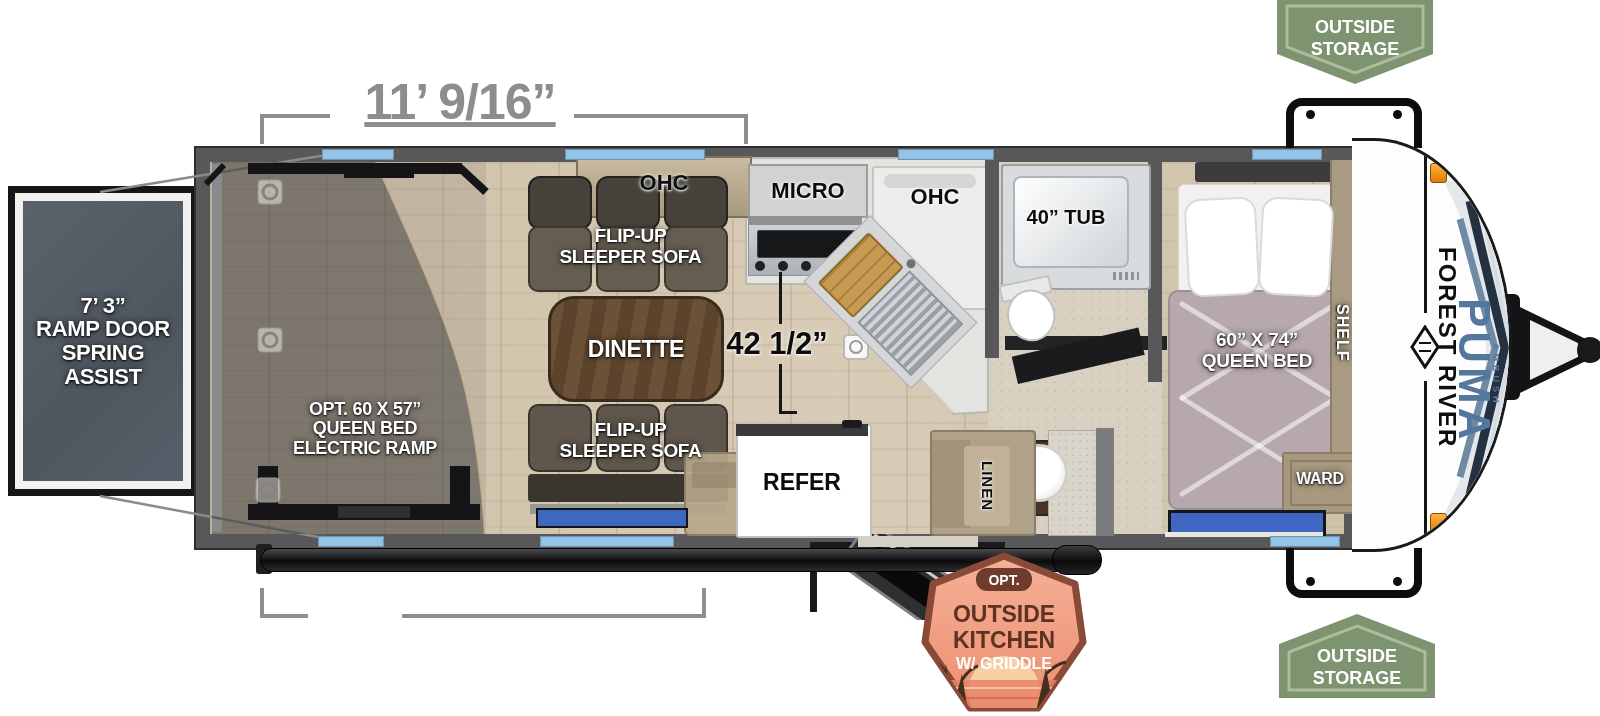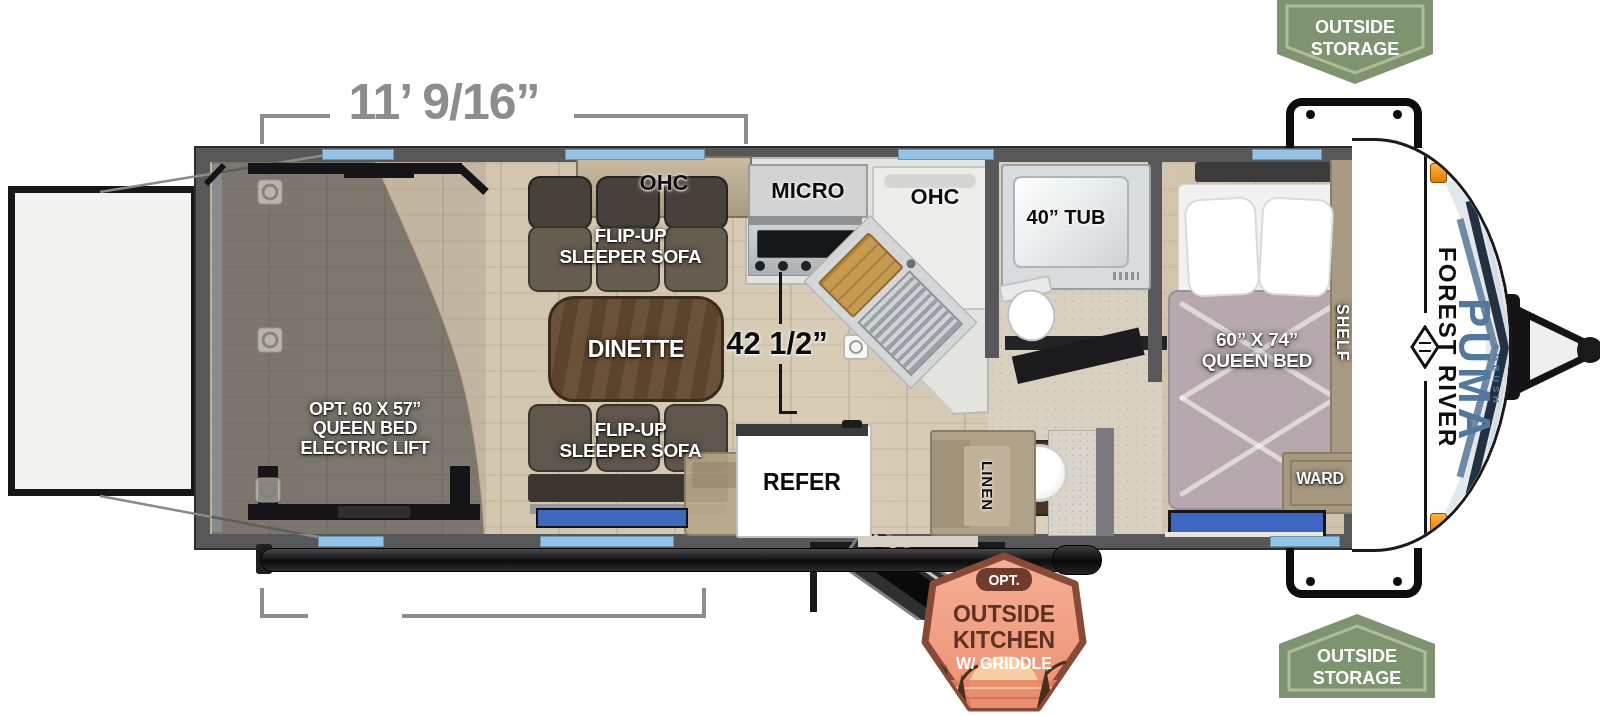--- a/index.html
+++ b/index.html
@@ -17,20 +17,28 @@
   .window{background:#93c4e8;border:1px solid #6e93ad;box-sizing:border-box;}
   .wall{background:#58585a;}
 </style>
 </head>
 <body>
 
 <div id="canvas">
 
   <div class="abs" style="left:8px;top:186px;width:190px;height:310px;background:#161616;">
     <div class="abs" style="left:7px;top:7px;right:7px;bottom:7px;background:#f2f2f0;"></div>
+    <div class="abs flexc" style="left:15px;top:15px;right:15px;bottom:15px;background:linear-gradient(135deg,#5a626b,#4e565f 60%,#57606a);">
+      <div class="wlabel" style="font-size:22px;">
+        <span>7’ 3”</span><br>
+        <span>RAMP DOOR</span><br>
+        <span>SPRING</span><br>
+        <span>ASSIST</span>
+      </div>
+    </div>
   </div>
 
   <div class="abs" style="left:196px;top:148px;width:1162px;height:400px;box-sizing:border-box;border:14px solid #58585a;
               box-shadow:0 0 0 2px #2e2e2e;
               background:
                 repeating-linear-gradient(90deg, rgba(110,90,65,.15) 0 2px, rgba(0,0,0,0) 2px 58px),
                 repeating-linear-gradient(180deg, rgba(110,90,65,.08) 0 2px, rgba(0,0,0,0) 2px 26px),
                 linear-gradient(90deg,#cec0a8,#d8ccb6 55%,#cfc2ab);">
   </div>
 
@@ -293,25 +301,25 @@
   </div>
   <div class="abs" style="left:1286px;top:548px;width:136px;height:50px;z-index:40;box-sizing:border-box;
               border:8px solid #0d0d0d;border-top:none;border-radius:0 0 16px 16px;">
     <span style="position:absolute;left:12px;bottom:4px;width:9px;height:9px;border-radius:50%;background:#0d0d0d;"></span>
     <span style="position:absolute;right:12px;bottom:4px;width:9px;height:9px;border-radius:50%;background:#0d0d0d;"></span>
   </div>
 
   <div class="abs wlabel" style="left:280px;top:400px;width:170px;z-index:20;font-size:18px;">
     <span>OPT. 60 X 57”</span><br>
     <span>QUEEN BED</span><br>
-    <span>ELECTRIC LIFT</span>
+    <span>ELECTRIC RAMP</span>
   </div>
 
   <div class="abs dimline" style="left:262px;top:114px;width:68px;height:4px;z-index:50;"></div>
-  <div class="abs dimtxt flexc" style="left:324px;top:76px;width:240px;height:52px;z-index:50;font-size:50px;">
+  <div class="abs dimtxt flexc" style="left:340px;top:76px;width:240px;height:52px;z-index:50;font-size:50px;text-decoration:underline;">
     <span>11’ 9/16”</span>
   </div>
   <div class="abs dimline" style="left:574px;top:114px;width:172px;height:4px;z-index:50;"></div>
   <div class="abs dimline" style="left:260px;top:114px;width:4px;height:30px;z-index:50;"></div>
   <div class="abs dimline" style="left:744px;top:114px;width:4px;height:30px;z-index:50;"></div>
 
   <div class="abs dimline" style="left:262px;top:614px;width:46px;height:4px;z-index:50;"></div>
   <div class="abs dimline" style="left:402px;top:614px;width:302px;height:4px;z-index:50;"></div>
   <div class="abs dimline" style="left:260px;top:588px;width:4px;height:30px;z-index:50;"></div>
   <div class="abs dimline" style="left:702px;top:588px;width:4px;height:30px;z-index:50;"></div>

